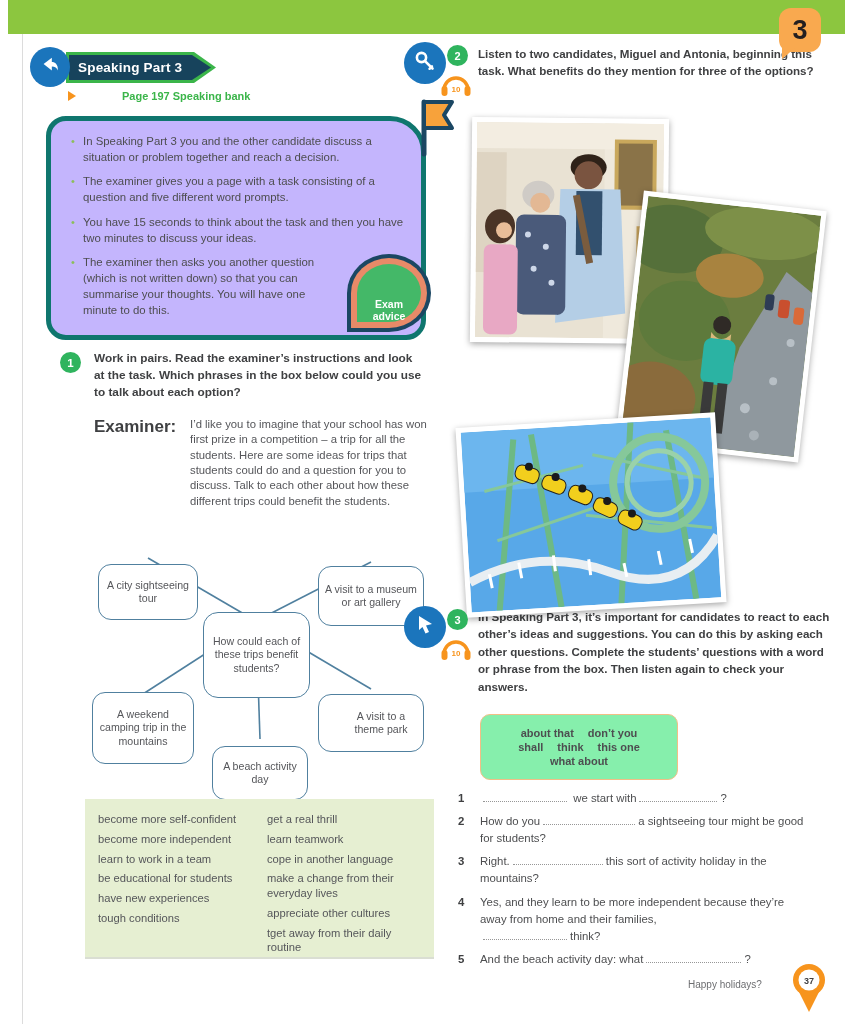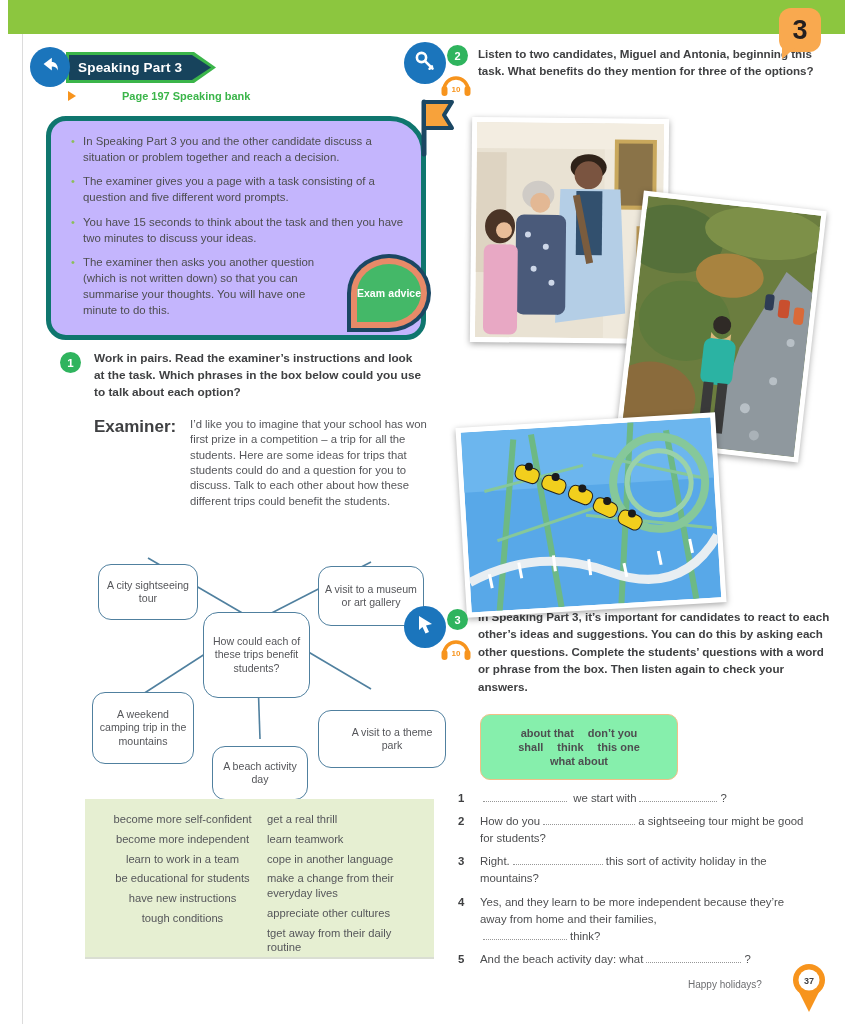--- a/index.html
+++ b/index.html
@@ -27,39 +27,39 @@
               border:5px solid #0f766e;border-radius:20px 36px 20px 20px;background:#c4b5fd;}
   .advice-box ul{margin:13px 12px 0 32px;padding:0;list-style:none;}
   .advice-box li{position:relative;font-size:11.4px;line-height:1.38;color:#4d4d4f;margin-bottom:9px;width:332px;}
   .advice-box li::before{content:"\2022";position:absolute;left:-12px;color:#8cbf5a;font-size:11px;}
   .advice-box li.short{width:252px;}
   .flag{position:absolute;left:416px;top:96px;z-index:2;}
   .advice-badge{position:absolute;left:347px;top:254px;width:84px;height:78px;background:#1b4763;
                 border-radius:50% 50% 50% 0;z-index:2;}
   .advice-badge .ring{position:absolute;inset:4px;background:#e88a68;border-radius:50% 50% 50% 0;}
   .advice-badge .core{position:absolute;inset:10px;background:#44b868;border-radius:50% 50% 50% 0;
-                display:flex;align-items:center;justify-content:space-between;
+                display:flex;flex-direction:column;align-items:center;justify-content:flex-end;
                 color:#fff;font-weight:bold;font-size:10.5px;line-height:1.15;}
   
   .num-circle{position:absolute;width:21px;height:21px;border-radius:50%;background:#2fb45e;color:#fff;
               display:flex;align-items:center;justify-content:center;font-size:11.5px;font-weight:bold;}
   .ex-head{position:absolute;font-weight:bold;font-size:11.8px;color:#3f4042;line-height:1.45;}
   .examiner-label{position:absolute;left:94px;top:417px;font-weight:bold;font-size:17px;color:#3f4042;}
   .examiner-text{position:absolute;left:190px;top:417px;width:258px;font-size:11.3px;line-height:1.36;color:#55565a;}
   
   .mindmap{position:absolute;left:85px;top:518px;width:352px;height:272px;}
   .mm-lines{position:absolute;left:0;top:0;}
   .mm-box{position:absolute;background:#fff;border:1.5px solid #50809f;border-radius:13px;
           display:flex;align-items:center;justify-content:center;text-align:center;
           font-size:10.6px;color:#55565a;box-sizing:border-box;padding:3px;font-weight:500;line-height:1.25;margin-top:34px;}
   
   .phrase-box{position:absolute;left:85px;top:799px;width:349px;height:158px;background:#e6efd2;
               box-sizing:border-box;padding:13px 8px 8px 13px;display:flex;box-shadow:0 2px 0 rgba(150,160,130,.35);}
   .phrase-col{display:flex;flex-direction:column;}
-  .phrase-col.c1{width:170px;text-align:center;}
+  .phrase-col.c1{width:170px;}
   .phrase-col.c2{width:160px;}
   .phrase-item{font-size:11.2px;line-height:1.32;color:#55565a;margin-bottom:5px;}
   
   .icon-blue{position:absolute;width:42px;height:42px;border-radius:50%;background:#1b75bc;
              display:flex;align-items:center;justify-content:center;z-index:2;}
   .mini-num{position:absolute;width:21px;height:21px;border-radius:50%;background:#2fb45e;color:#fff;
             display:flex;align-items:center;justify-content:center;font-size:11px;font-weight:bold;z-index:3;}
   .phones{position:absolute;z-index:1;}
   
   .photo{position:absolute;background:#fff;padding:5px;box-shadow:0 2px 6px rgba(0,0,0,.35);}
@@ -155,35 +155,35 @@
       </div>
     <div class="mm-box" style="left:233px;top:14px;width:106px;height:60px;">
       <span>A visit to a museum or art gallery</span>
       </div>
     <div class="mm-box" style="left:118px;top:60px;width:107px;height:86px;border-radius:15px;">
       <span>How could each of these trips benefit students?</span>
       </div>
     <div class="mm-box" style="left:7px;top:140px;width:102px;height:72px;">
       <span>A weekend camping trip in the mountains</span>
       </div>
-    <div class="mm-box" style="left:233px;top:158px;width:128px;height:58px;padding-left:23px;">
+    <div class="mm-box" style="left:233px;top:142px;width:106px;height:58px;padding-left:23px;">
       <span>A visit to a theme park</span>
       </div>
     <div class="mm-box" style="left:127px;top:194px;width:96px;height:54px;">
       <span>A beach activity day</span>
       </div>
   </div>
 
   <div class="phrase-box">
     <div class="phrase-col c1">
       <span class="phrase-item">become more self-confident</span>
       <span class="phrase-item">become more independent</span>
       <span class="phrase-item">learn to work in a team</span>
       <span class="phrase-item">be educational for students</span>
-      <span class="phrase-item">have new instructions</span>
+      <span class="phrase-item">have new experiences</span>
       <span class="phrase-item">tough conditions</span>
     </div>
     <div class="phrase-col c2">
       <span class="phrase-item">get a real thrill</span>
       <span class="phrase-item">learn teamwork</span>
       <span class="phrase-item">cope in another language</span>
       <span class="phrase-item">make a change from their everyday lives</span>
       <span class="phrase-item">appreciate other cultures</span>
       <span class="phrase-item">tget away from their daily routine</span>
     </div>

